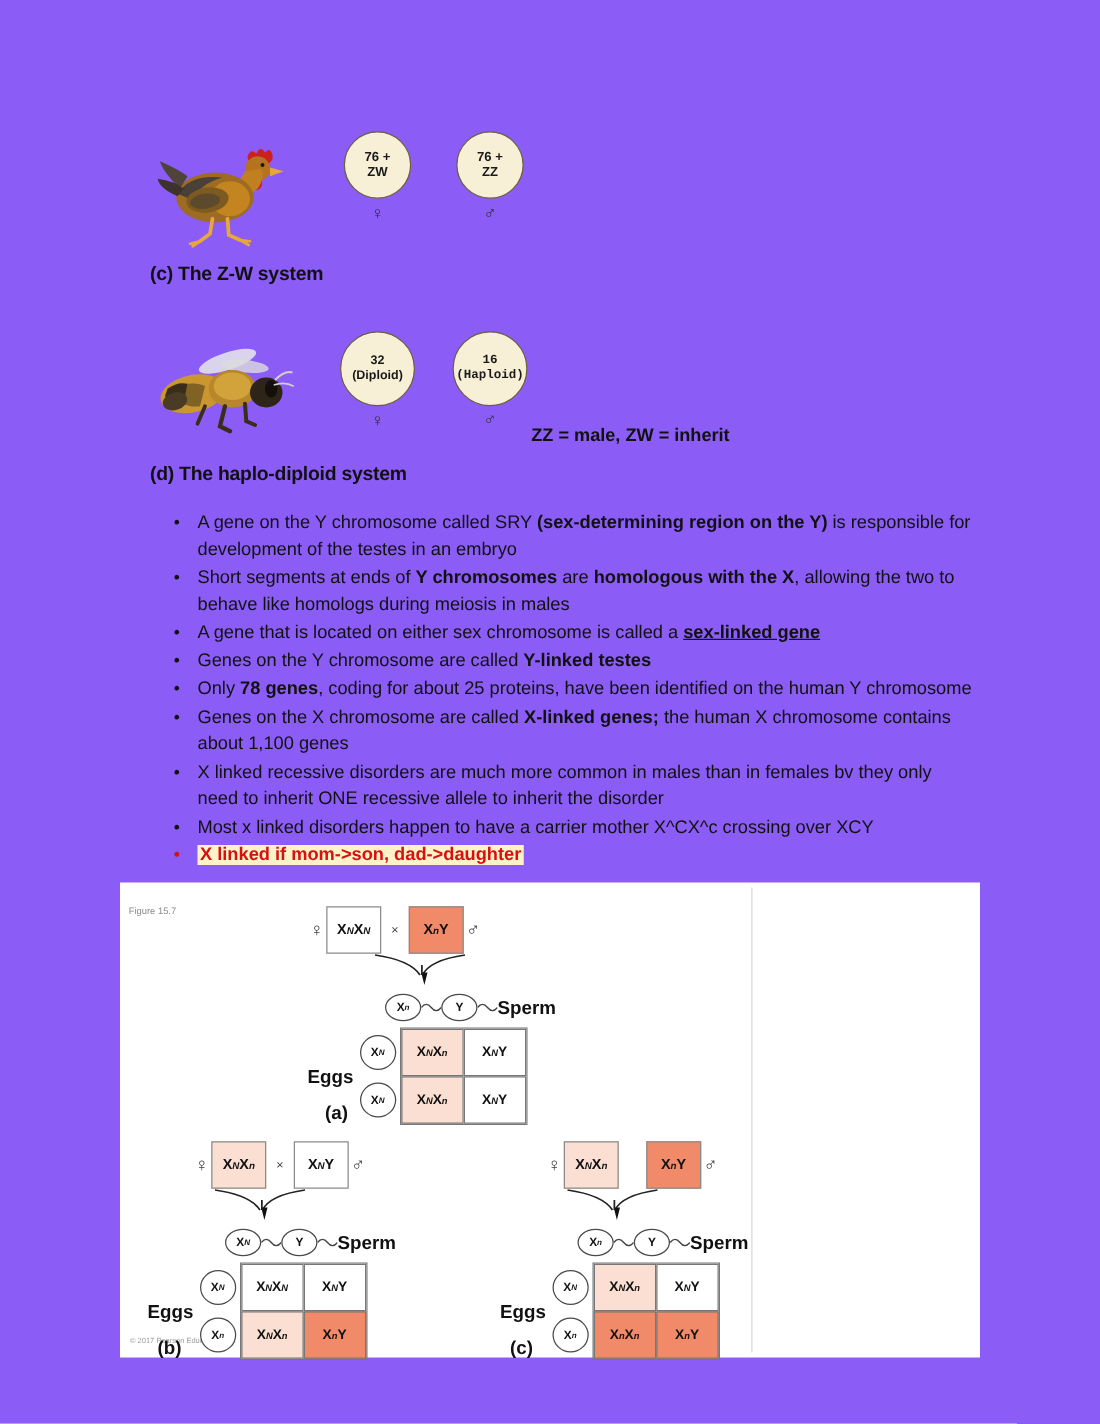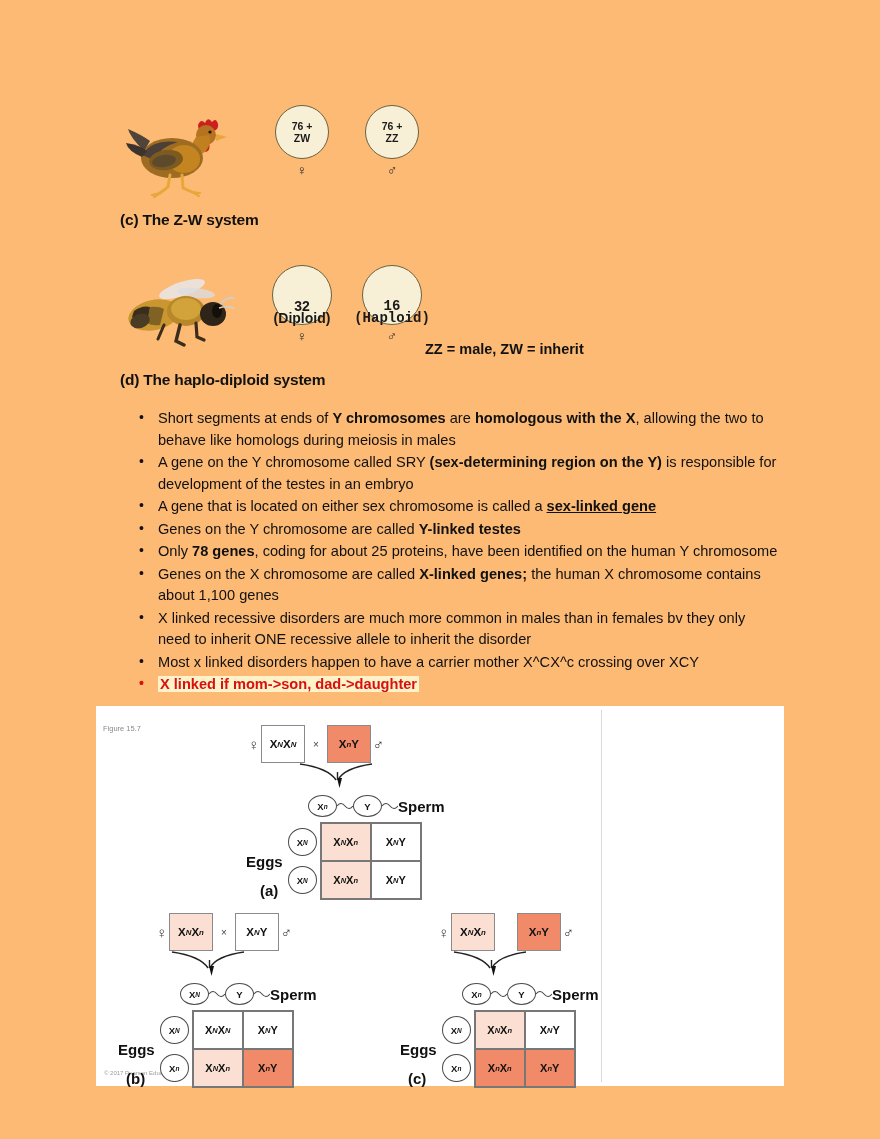--- a/index.html
+++ b/index.html
@@ -12,21 +12,21 @@
     width: 880px;
     height: 1139px;
     position: relative;
     font-family: "Liberation Sans", sans-serif;
     color: #000000;
     overflow: hidden;
   }
   .page {
     position: absolute;
     inset: 0;
-    background: #fdba74;
+    background: #8b5cf6;
   }
 
   
   .karyo-block {
     position: absolute;
     left: 120px;
     top: 105px;
     width: 700px;
   }
   .karyo-row {
@@ -55,21 +55,21 @@
     margin: 0 auto;
     display: flex;
     flex-direction: column;
     align-items: center;
     justify-content: center;
     font-weight: bold;
     font-size: 10.5px;
     line-height: 12px;
     color: #1a1a1a;
   }
-  .chrom-circle.wide { width: 58px; height: 58px; font-size: 14px; justify-content: flex-end; }
+  .chrom-circle.wide { width: 58px; height: 58px; font-size: 10px; }
   .sex-sym {
     font-size: 14px;
     color: #2b2b2b;
     margin-top: 4px;
     display: block;
     line-height: 14px;
   }
   .sys-caption {
     font-weight: bold;
     font-size: 15.5px;
@@ -372,22 +372,22 @@
           <span class="sex-sym">♂</span>
         </div>
       </div>
       <div class="sys-caption">(d) The haplo-diploid system</div>
       <div class="note-inline" style="left:305px; top:76px;">ZZ = male, ZW = inherit</div>
     </div>
   </div>
 
   <div class="bullets">
     <ul id="bullet-list">
+        <li>A gene on the Y chromosome called SRY <b>(sex-determining region on the Y)</b> is responsible for development of the testes in an embryo</li>
         <li>Short segments at ends of <b>Y chromosomes</b> are <b>homologous with the X</b>, allowing the two to behave like homologs during meiosis in males</li>
-        <li>A gene on the Y chromosome called SRY <b>(sex-determining region on the Y)</b> is responsible for development of the testes in an embryo</li>
         <li> A gene that is located on either sex chromosome is called a <u class="sl">sex-linked gene</u></li>
         <li>Genes on the Y chromosome are called <b>Y-linked testes</b></li>
         <li>Only <b>78 genes</b>, coding for about 25 proteins, have been identified on the human Y chromosome</li>
         <li>Genes on the X chromosome are called <b>X-linked genes;</b> the human X chromosome contains about 1,100 genes</li>
         <li>X linked recessive disorders are much more common in males than in females bv they only need to inherit ONE recessive allele to inherit the disorder</li>
         <li>Most x linked disorders happen to have a carrier mother X^CX^c crossing over XCY</li>
         <li class="hl"><span class="hl-text"><b>X linked if mom-&gt;son, dad-&gt;daughter</b></span></li>
       </ul>
   </div>
 

